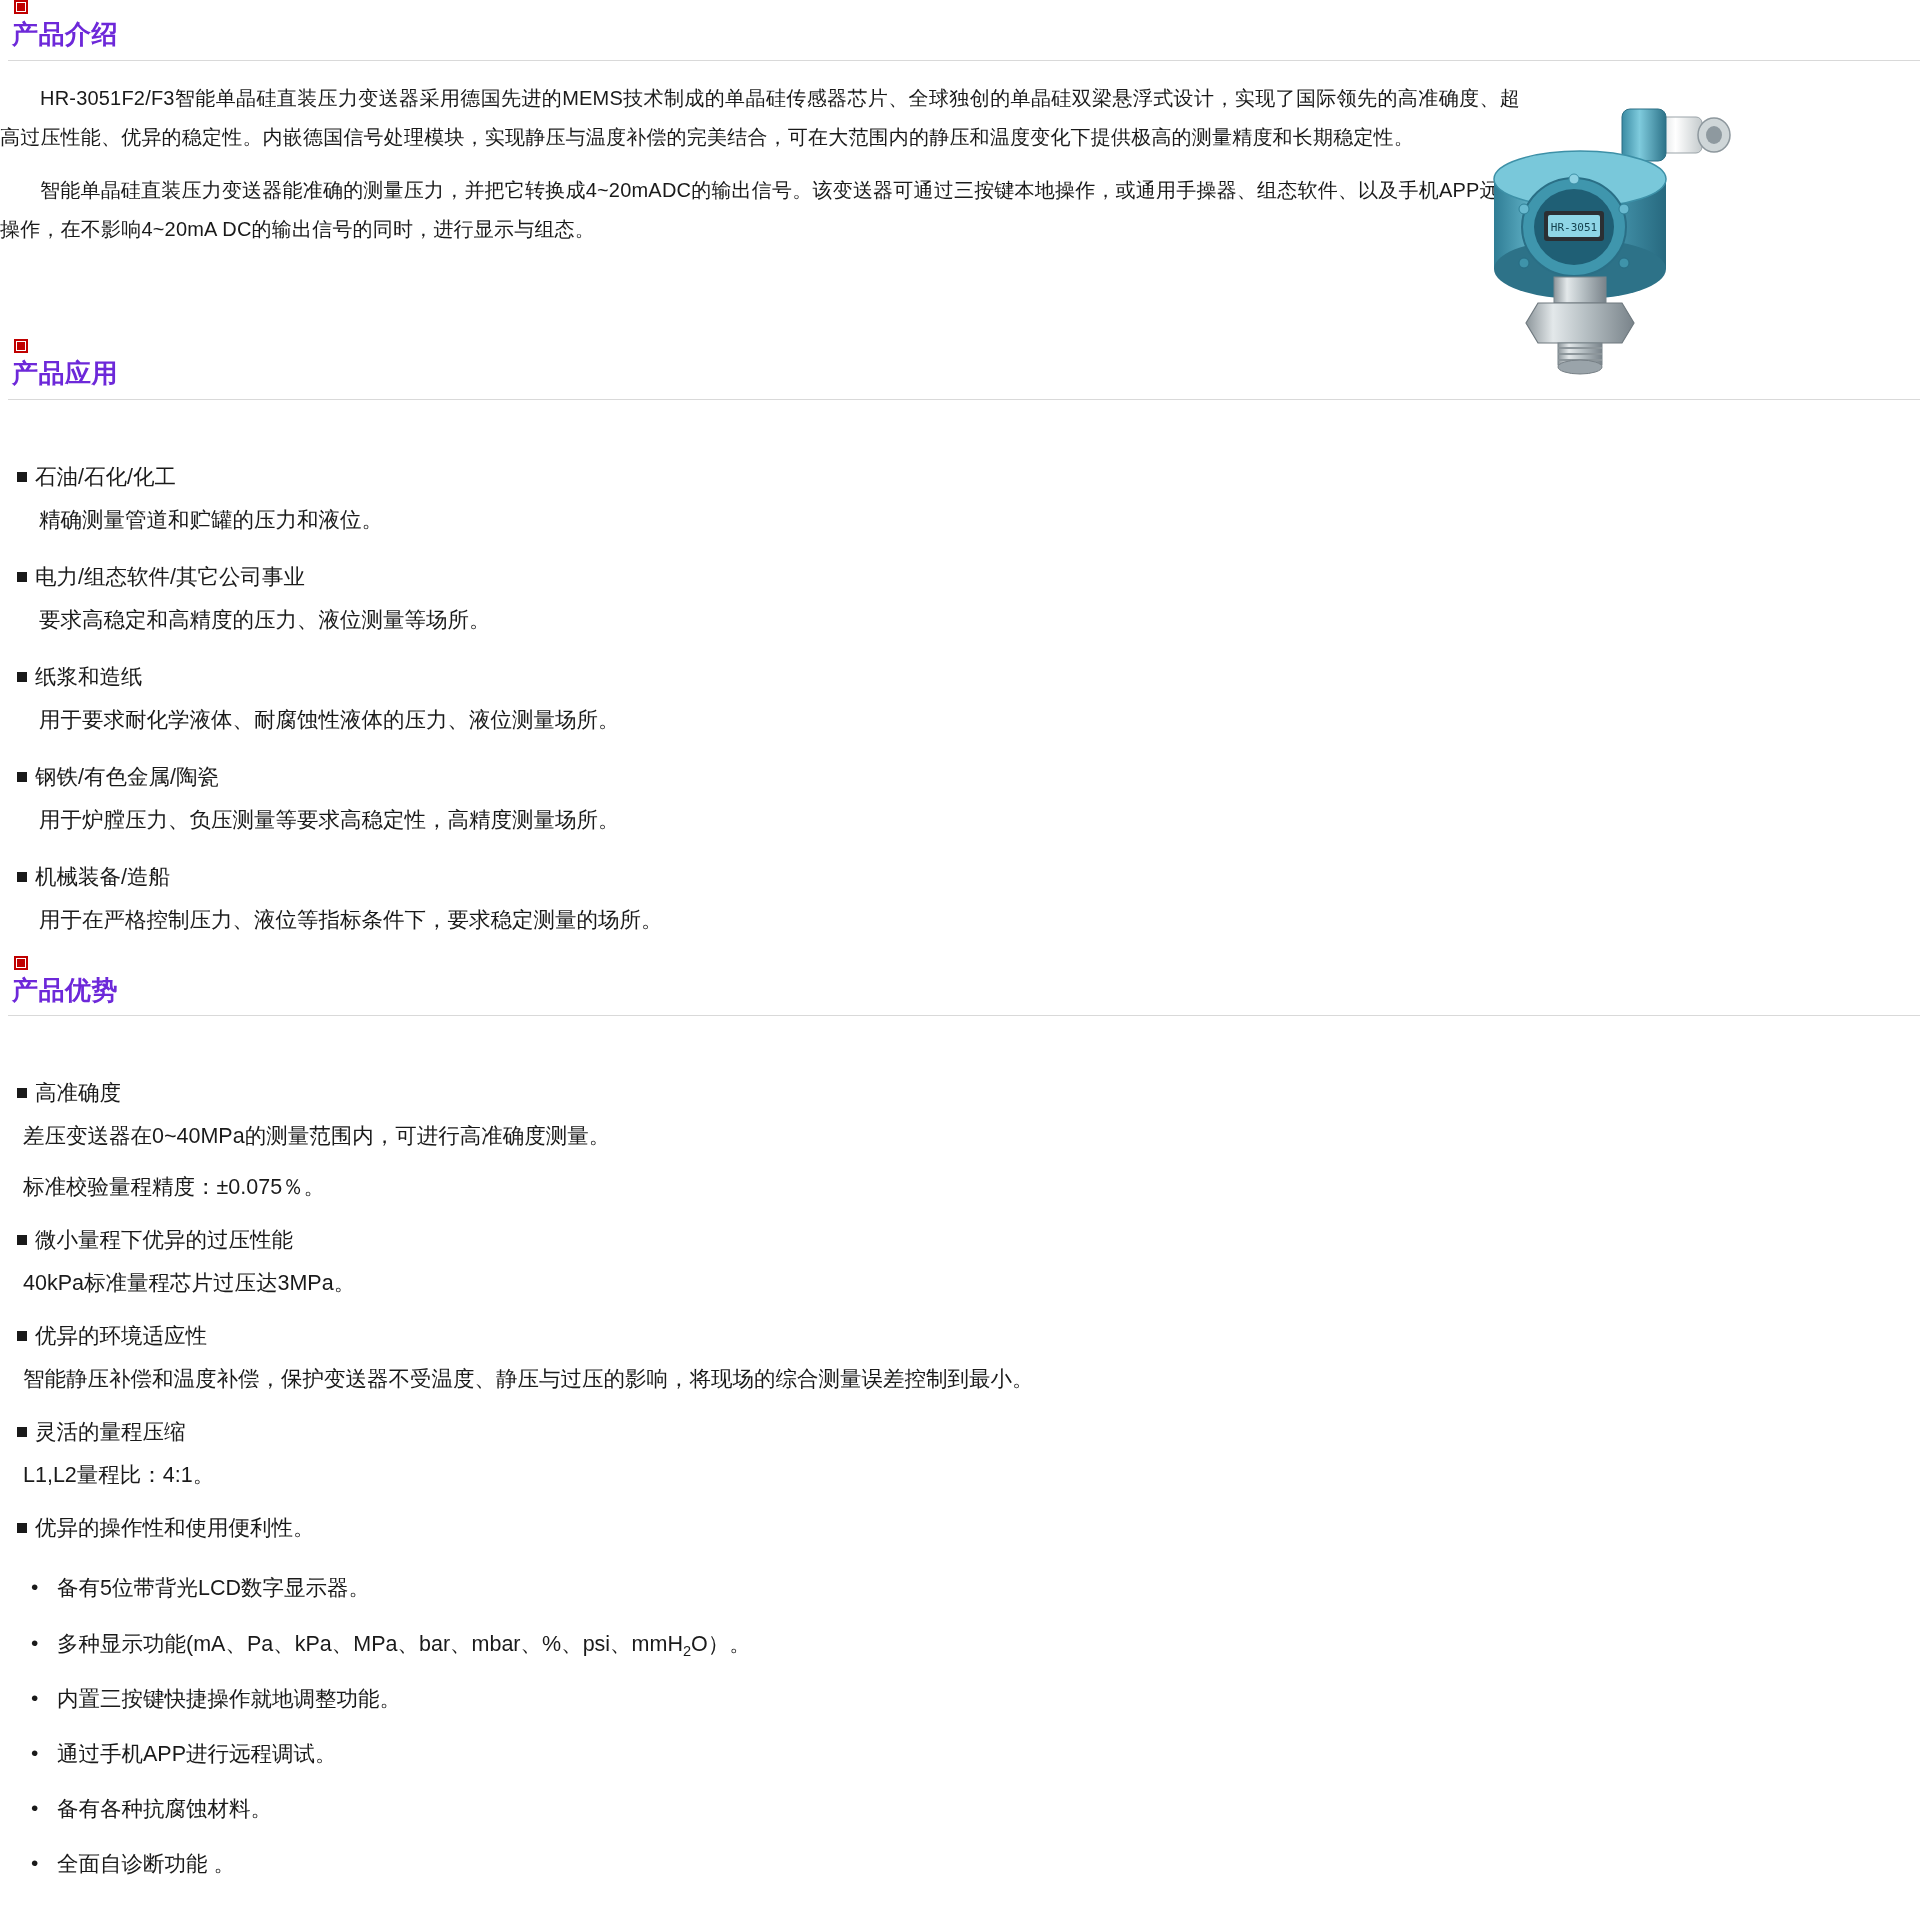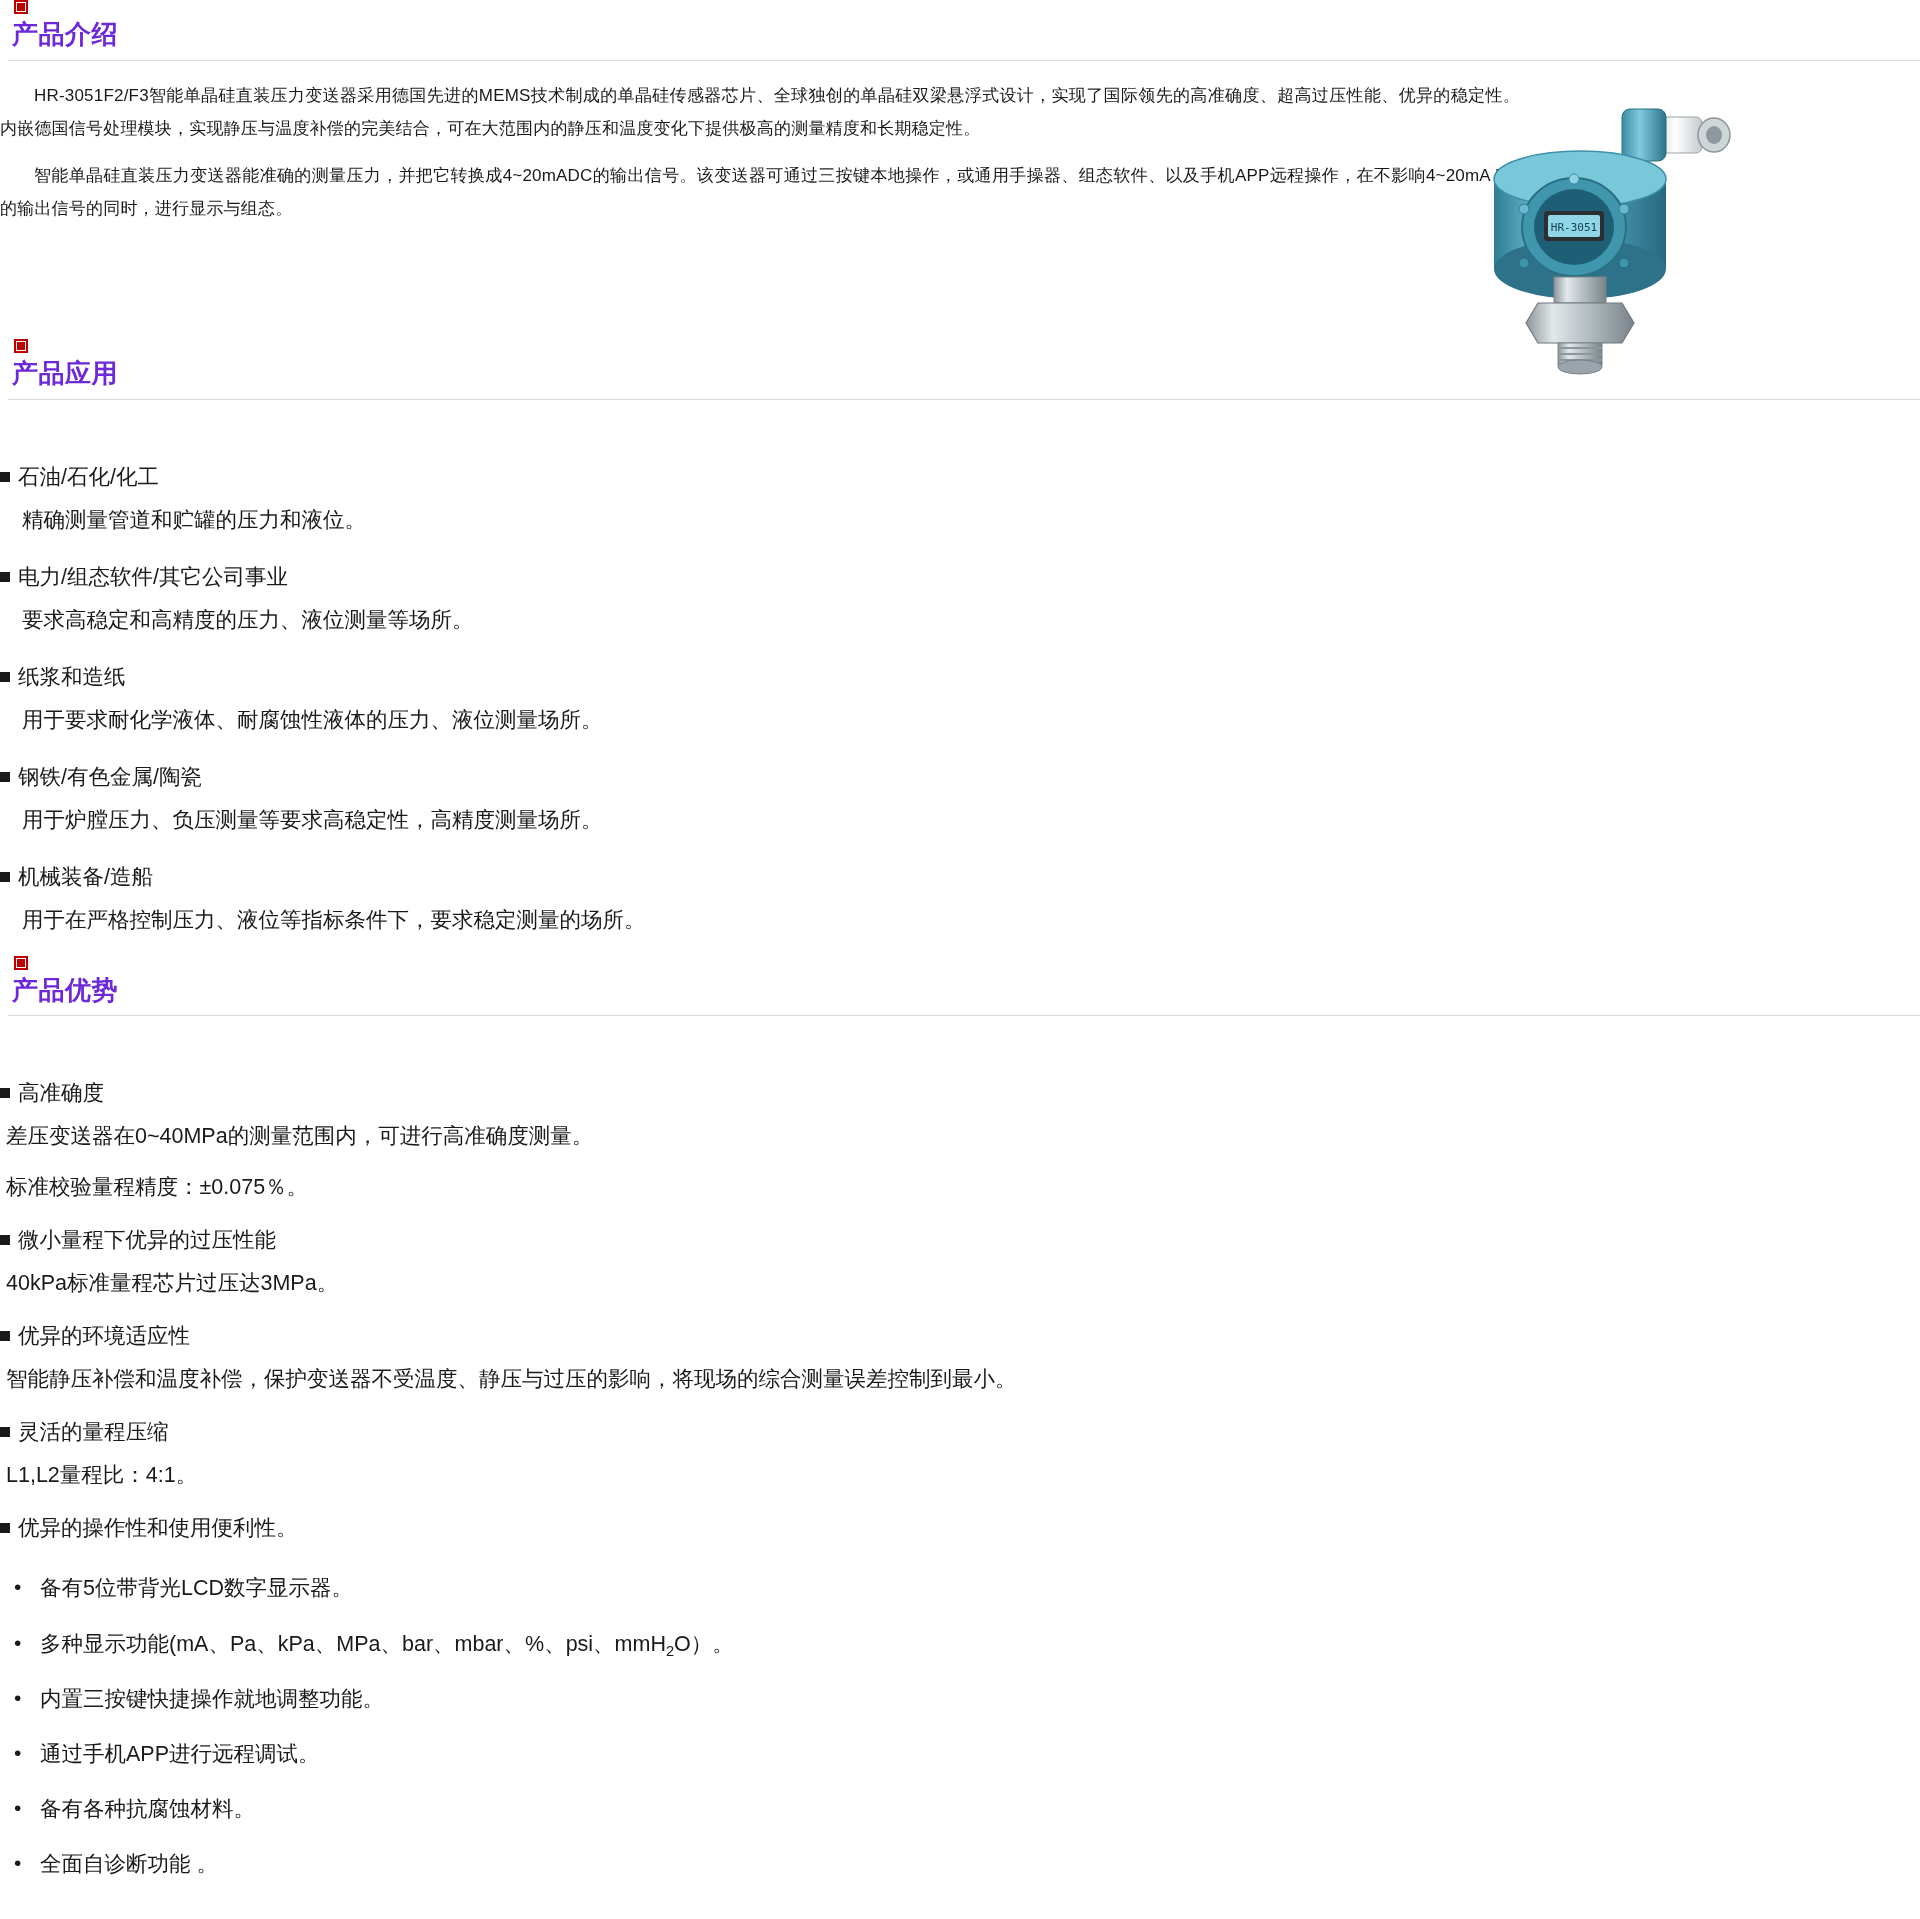--- a/index.html
+++ b/index.html
@@ -60,21 +60,21 @@
     margin: 8px 0 0 0;
   }
 
   
   .intro-wrap {
     position: relative;
     margin-top: 18px;
     min-height: 260px;
   }
   .intro-text {
-    font-size: 17px;
+    font-size: 20px;
     line-height: 1.95;
     color: #1a1a1a;
     width: 1520px;
     text-align: justify;
     letter-spacing: 0.2px;
   }
   .intro-text p {
     margin: 0 0 14px 0;
     text-indent: 2em;
   }
@@ -86,21 +86,21 @@
     top: 0;
     width: 340px;
     height: 300px;
   }
 
   
   .list-block {
     margin-top: 56px;
   }
   .bullet-item {
-    margin: 0 0 10px 0;
+    margin: 0 0 10px 17px;
   }
   .bullet-head {
     font-size: 21.5px;
     line-height: 2.0;
     color: #1a1a1a;
     display: flex;
     align-items: baseline;
     gap: 2px;
   }
   .sq {

